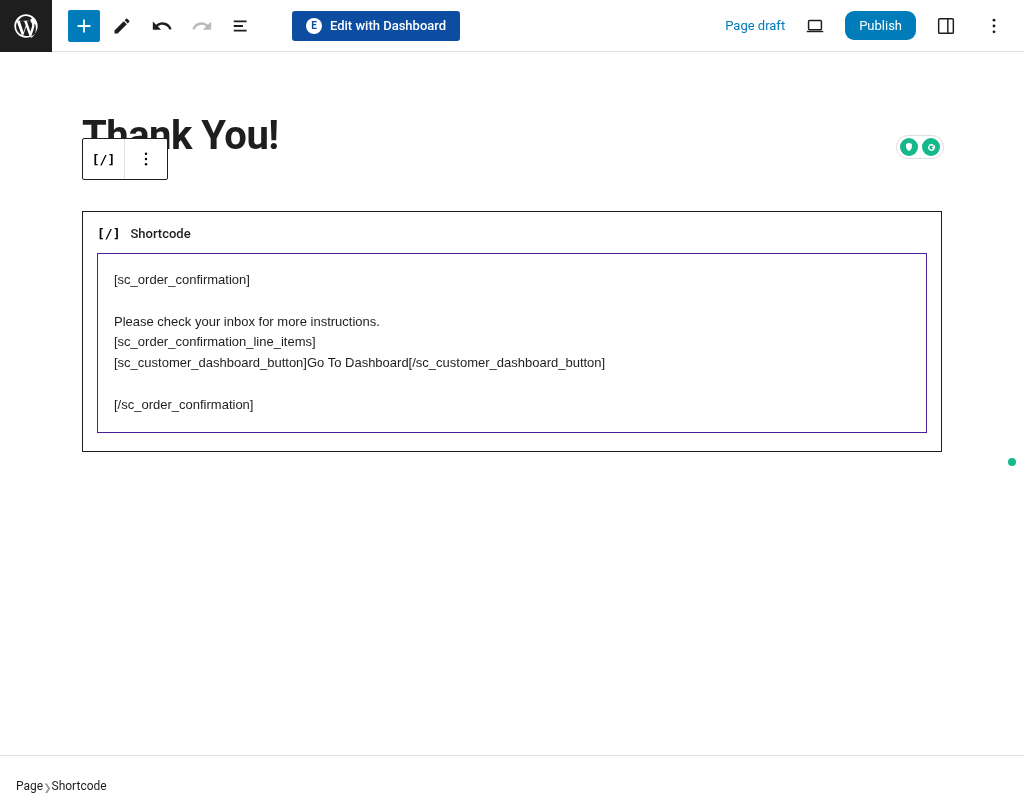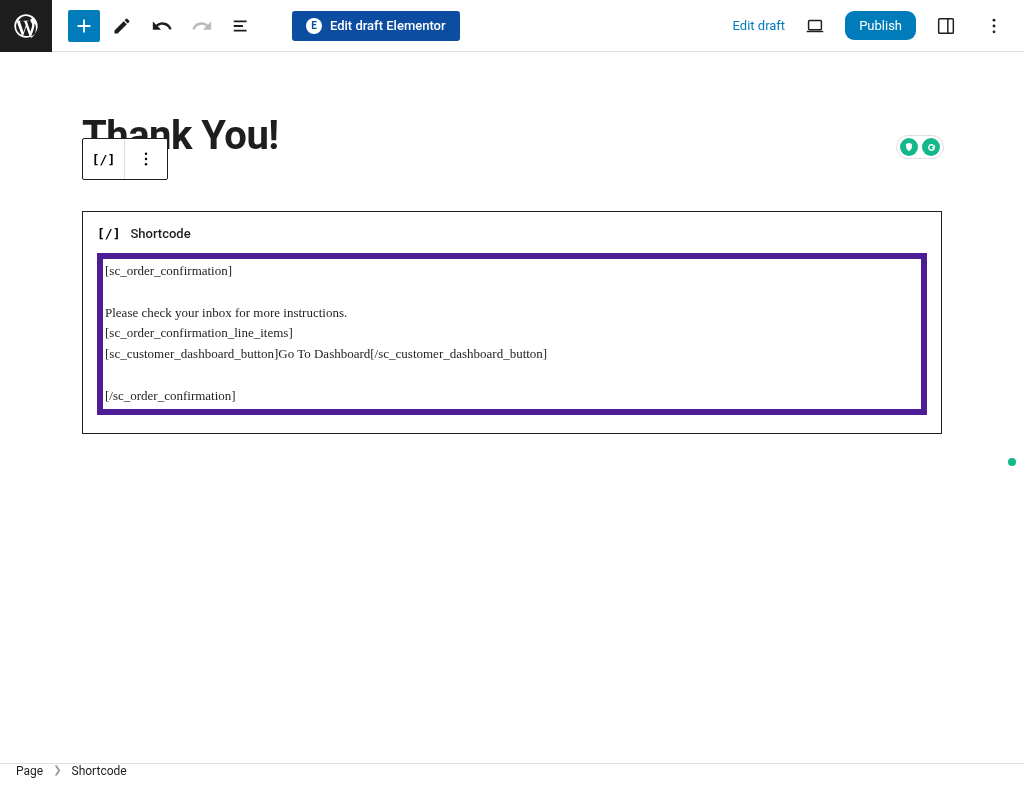--- a/index.html
+++ b/index.html
@@ -158,23 +158,23 @@
   font-size: 13px;
   font-weight: 600;
 }
 .shortcode-header-label {
   font-size: 13px;
   font-weight: 500;
   color: #1e1e1e;
 }
 .shortcode-textarea {
   width: 100%;
-  border: 6px solid #4c1d95;
-  padding: 2px;
-  font-family: Liberation Serif, serif;
+  border: 1px solid #4c1d95;
+  padding: 16px;
+  font-family: Liberation Sans, sans-serif;
   font-size: 13px;
   line-height: 1.6;
   resize: none;
   outline: none;
   min-height: 130px;
   white-space: pre;
   color: #1e1e1e;
 }
 .grammarly-badges {
   position: absolute;
@@ -207,26 +207,25 @@
   width: 8px;
   height: 8px;
   background: #14b88a;
   border-radius: 50%;
 }
 .breadcrumb-bar {
   position: absolute;
   bottom: 0;
   left: 0;
   right: 0;
-  height: 30px;
+  height: 38px;
   border-top: 1px solid #e0e0e0;
   display: flex;
-  align-items: flex-start;
+  align-items: flex-end;
   padding: 0 16px;
-  gap: 10px;
   font-size: 12px;
   color: #1e1e1e;
   background: #fff;
 }
 .breadcrumb-sep { color: #999; font-size: 10px; }
 svg { display: block; }
 </style>
 </head>
 <body>
 
@@ -257,25 +256,25 @@
           <path d="M18.4 10.6C16.55 8.99 14.15 8 11.5 8c-4.65 0-8.58 3.03-9.96 7.22L3.9 16c1.05-3.19 4.05-5.5 7.6-5.5 1.95 0 3.73.72 5.12 1.88L13 16h9V7l-3.6 3.6z"></path>
         </svg>
     </div>
     <div class="icon-btn">
       <svg width="22" height="22" viewBox="0 0 24 24" fill="currentColor">
           <path d="M3 6h14v2H3zm0 5h10v2H3zm0 5h14v2H3z"></path>
         </svg>
     </div>
     <div class="elementor-btn">
       <span class="elementor-icon">E</span>
-      <span>Edit draft Elementor</span>
+      <span>Edit with Dashboard</span>
     </div>
   </div>
   <div class="toolbar-right">
-    <span class="save-draft">Edit draft</span>
+    <span class="save-draft">Page draft</span>
     <div class="icon-btn">
       <svg width="22" height="22" viewBox="0 0 24 24" fill="none" stroke="currentColor" stroke-width="1.6">
           <rect x="5" y="6" width="14" height="10" rx="1"></rect>
           <path d="M3 18h18"></path>
         </svg>
     </div>
     <span class="publish-btn">Publish</span>
     <div class="icon-btn">
       <svg width="22" height="22" viewBox="0 0 24 24" fill="none" stroke="currentColor" stroke-width="1.6">
           <rect x="4" y="4" width="16" height="16" rx="1"></rect>

